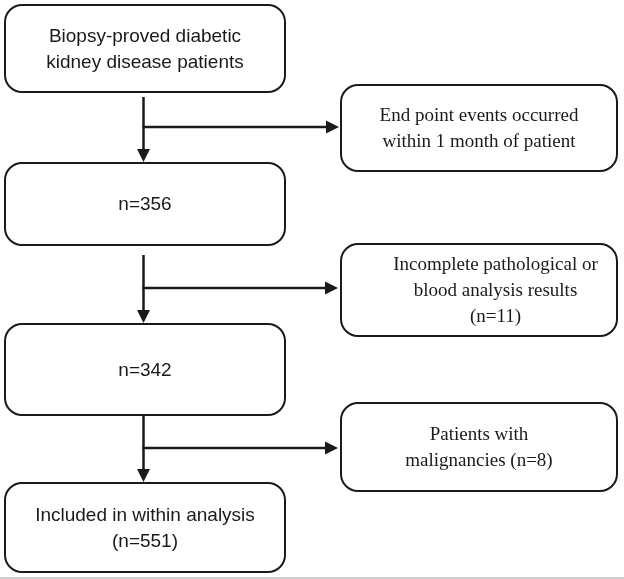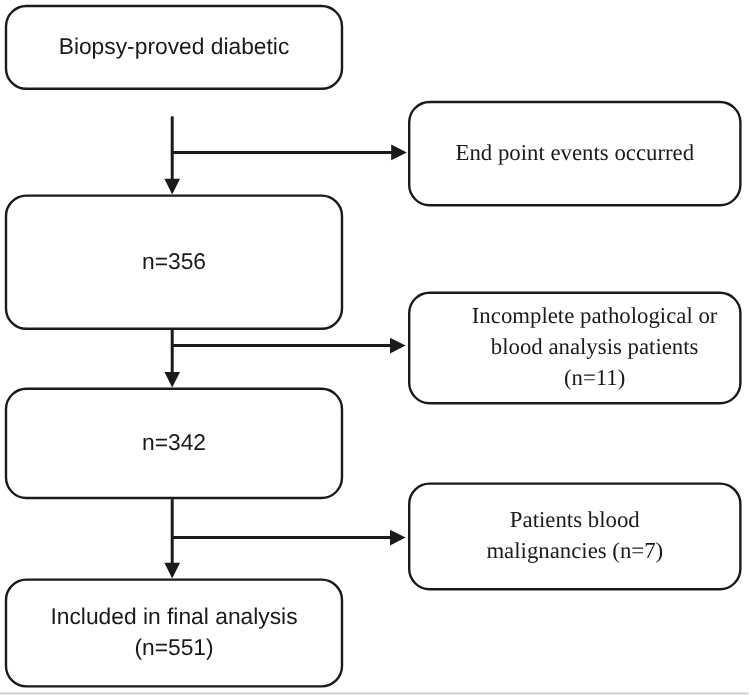--- a/index.html
+++ b/index.html
@@ -26,22 +26,22 @@
     flex-direction: column;
     align-items: center;
     justify-content: center;
     text-align: center;
     font-size: 19px;
     line-height: 26px;
     padding: 2px 6px;
   }
   .box-main    { left: 4px;   width: 282px; }
   .box-side    { left: 340px; width: 278px; font-family: Liberation Serif, serif; }
-  .box-1 { top: 4px;   height: 71px; }
-  .box-2 { top: 162px; height: 113px; }
+  .box-1 { top: 4px;   height: 89px; }
+  .box-2 { top: 162px; height: 84px; }
   .box-3 { top: 323px; height: 93px; text-align: right; }
   .box-4 { top: 482px; height: 91px; }
   .rbox-1 { top: 84px;  height: 88px; }
   .rbox-2 { top: 243px; height: 94px; padding-left: 39px; }
   .rbox-3 { top: 402px; height: 90px; }
   .arrows {
     position: absolute;
     left: 0; top: 0;
     width: 624px;
     height: 579px;
@@ -79,45 +79,47 @@
 
     <line x1="143.5" y1="416" x2="143.5" y2="470"></line>
     <polygon points="143.5,482 137,469 150,469"></polygon>
 
     <line x1="142.5" y1="448" x2="326" y2="448"></line>
     <polygon points="338,448 325,441.5 325,454.5"></polygon>
   </svg>
 
   <div class="fbox box-main box-1">
     <div>Biopsy-proved diabetic</div>
+    <div>kidney disease patients</div>
   </div>
 
   <div class="fbox box-main box-2">
     <div>n=356</div>
   </div>
 
   <div class="fbox box-main box-3">
     <div>n=342</div>
   </div>
 
   <div class="fbox box-main box-4">
-    <div>Included in final analysis</div>
+    <div>Included in within analysis</div>
     <div>(n=551)</div>
   </div>
 
   <div class="fbox box-side rbox-1">
     <div>End point events occurred</div>
+    <div>within 1 month of patient</div>
   </div>
 
   <div class="fbox box-side rbox-2">
     <div>Incomplete pathological or</div>
-    <div>blood analysis patients</div>
+    <div>blood analysis results</div>
     <div>(n=11)</div>
   </div>
 
   <div class="fbox box-side rbox-3">
-    <div>Patients blood</div>
-    <div>malignancies (n=7)</div>
+    <div>Patients with</div>
+    <div>malignancies (n=8)</div>
   </div>
 
   <div class="bottom-rule"></div>
 
 </div>
 
 </body></html>

